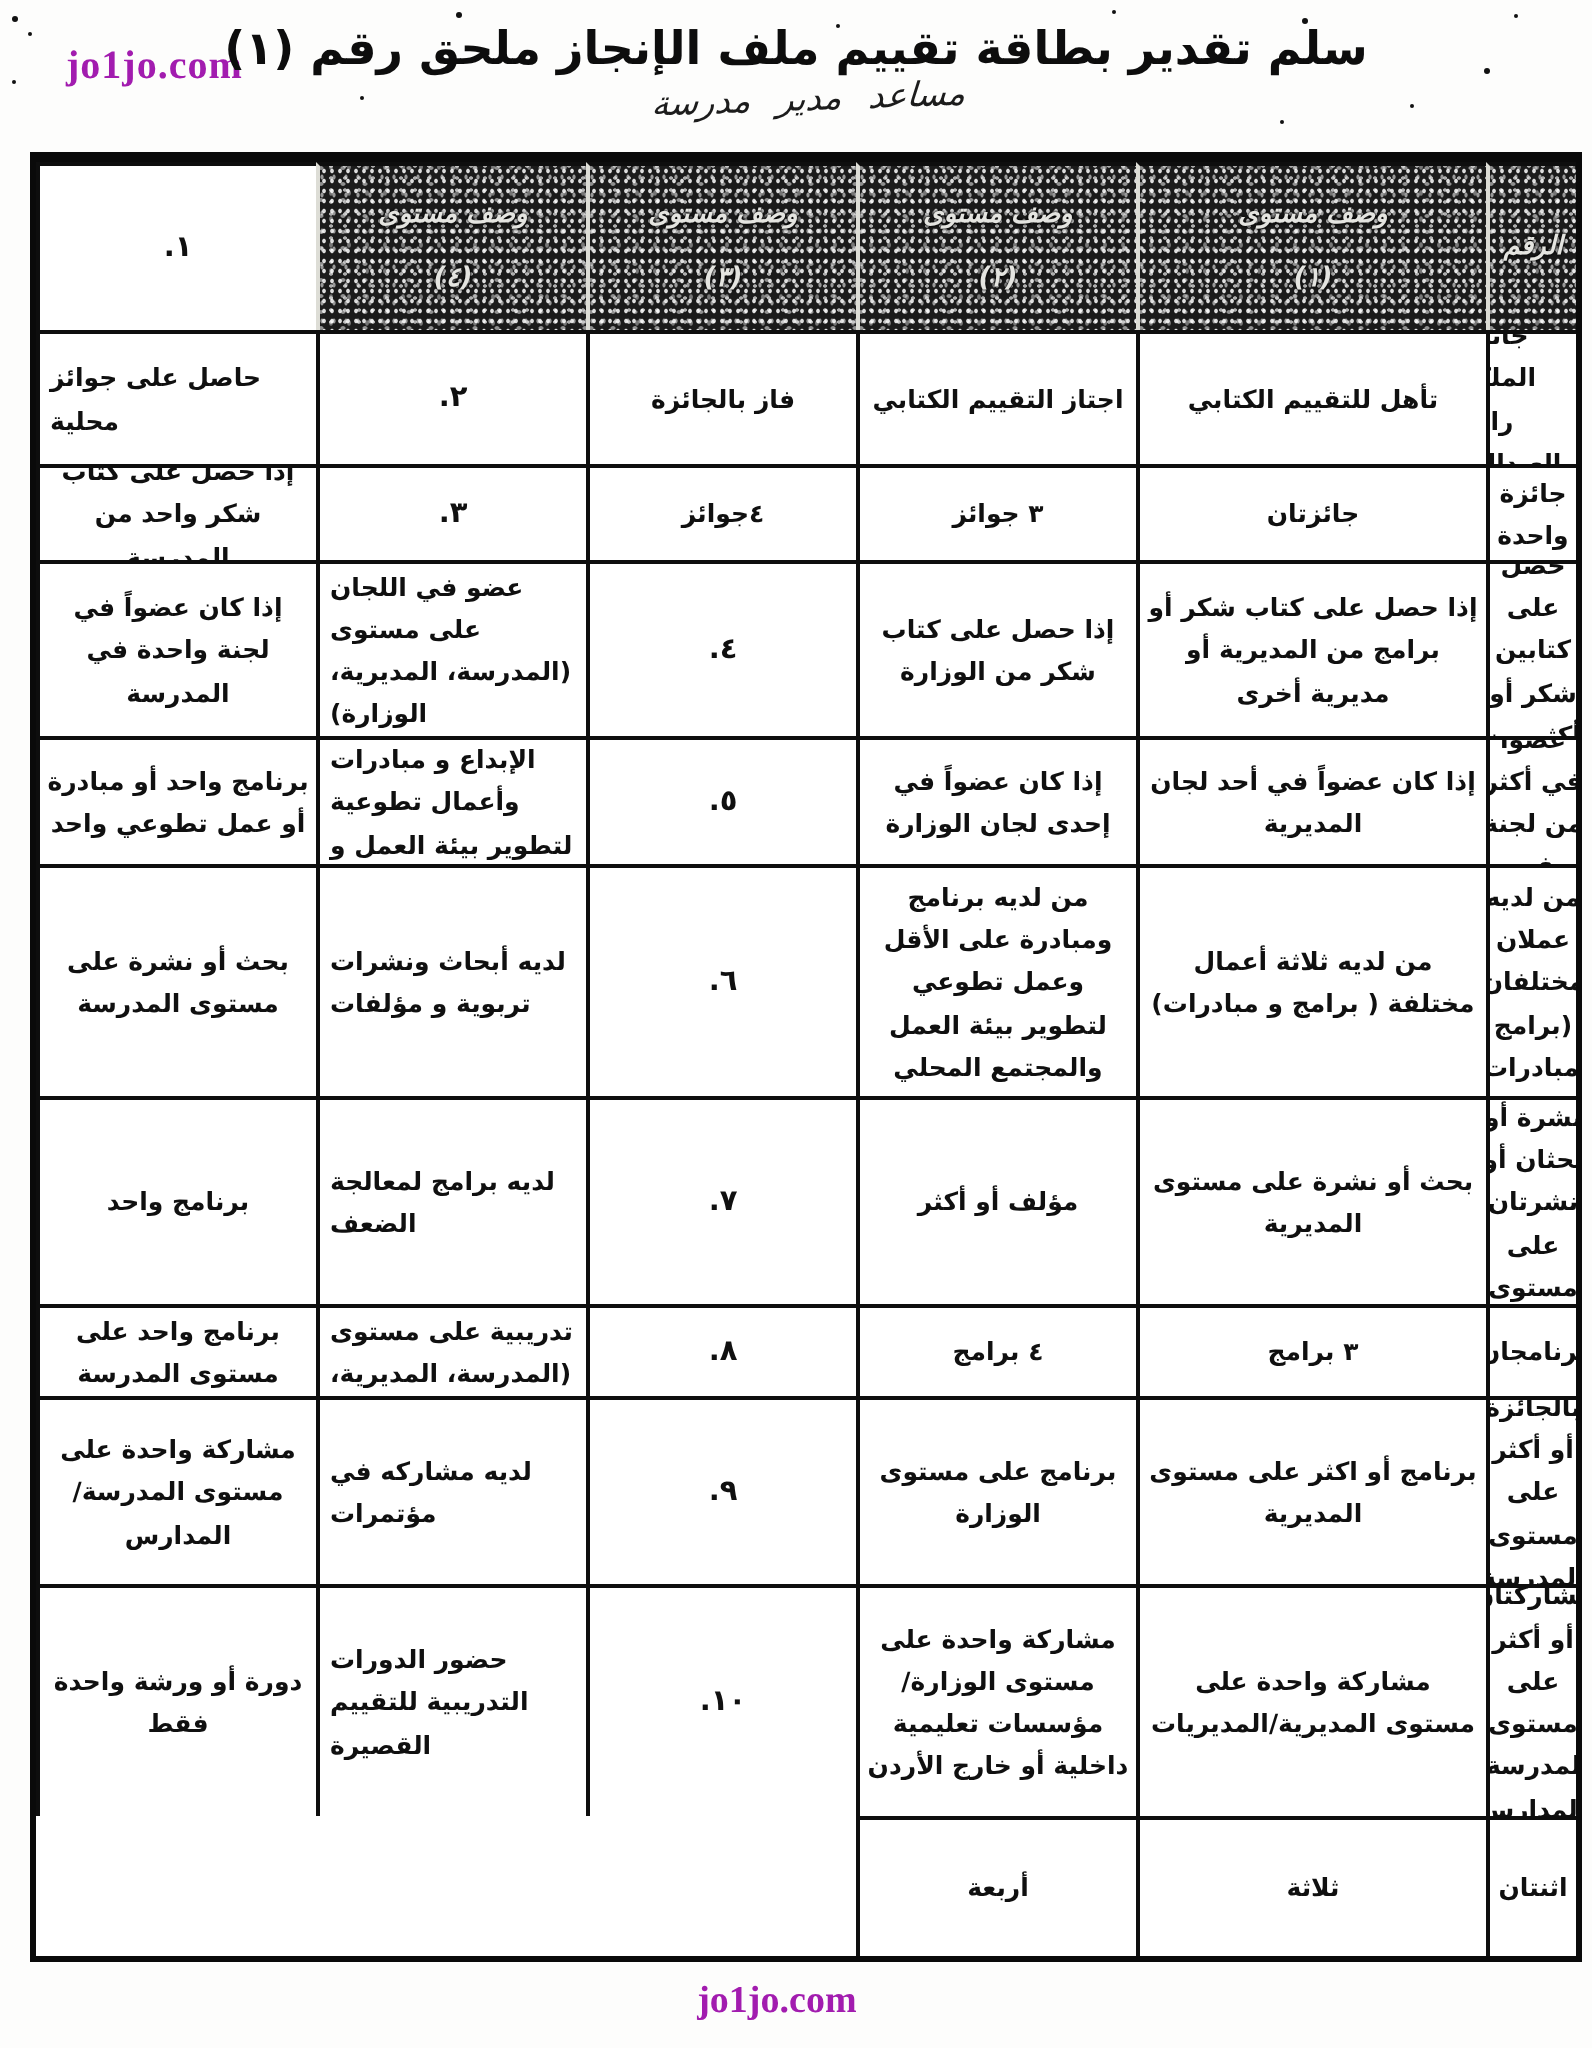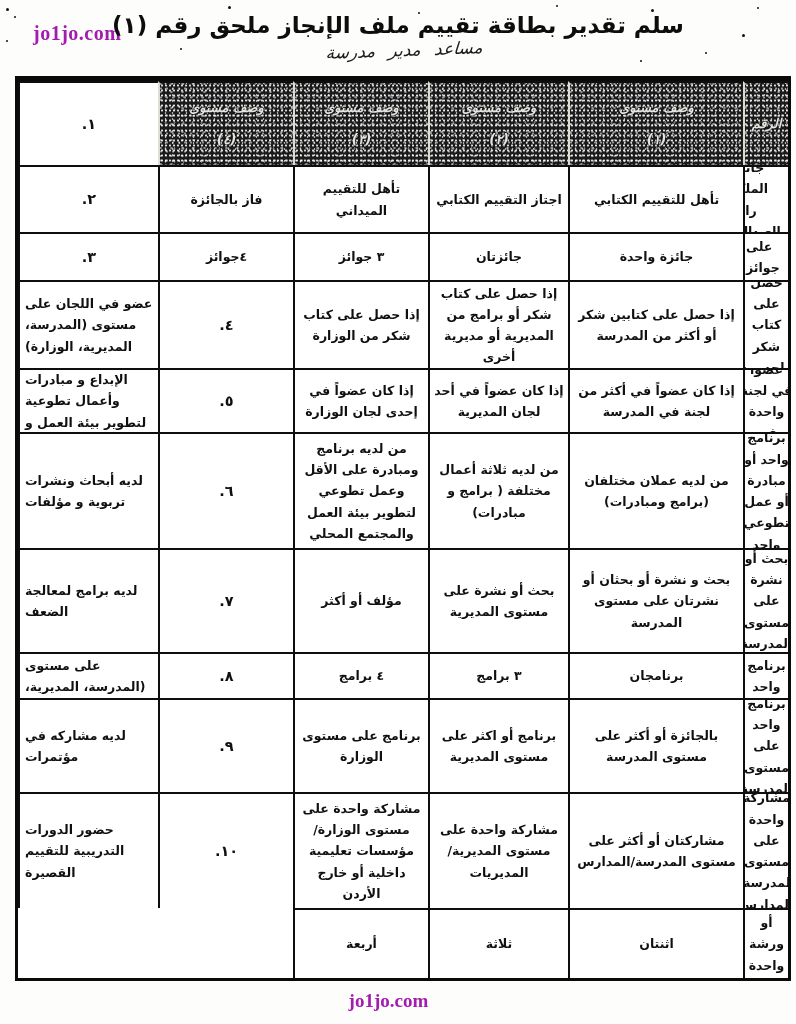--- a/index.html
+++ b/index.html
@@ -97,21 +97,20 @@
     </div>
     <div class="cell hcell">
       <span>وصف مستوى</span>
       <span class="lvl-num">(٤)</span>
     </div>
 
     <div class="cell num-cell">١.</div>
     <div class="cell domain-cell">مشاركته في جائزة الملكة رانيا العبدالله للمعلم المتميز</div>
     <div class="cell">تأهل للتقييم الكتابي</div>
     <div class="cell">اجتاز التقييم الكتابي</div>
-    <div class="cell">تأهل للتقييم الميداني</div>
     <div class="cell">فاز بالجائزة</div>
 
     <div class="cell num-cell">٢.</div>
     <div class="cell domain-cell">حاصل على جوائز محلية</div>
     <div class="cell">جائزة واحدة</div>
     <div class="cell">جائزتان</div>
     <div class="cell">٣ جوائز</div>
     <div class="cell">٤جوائز</div>
 
     <div class="cell num-cell">٣.</div>

